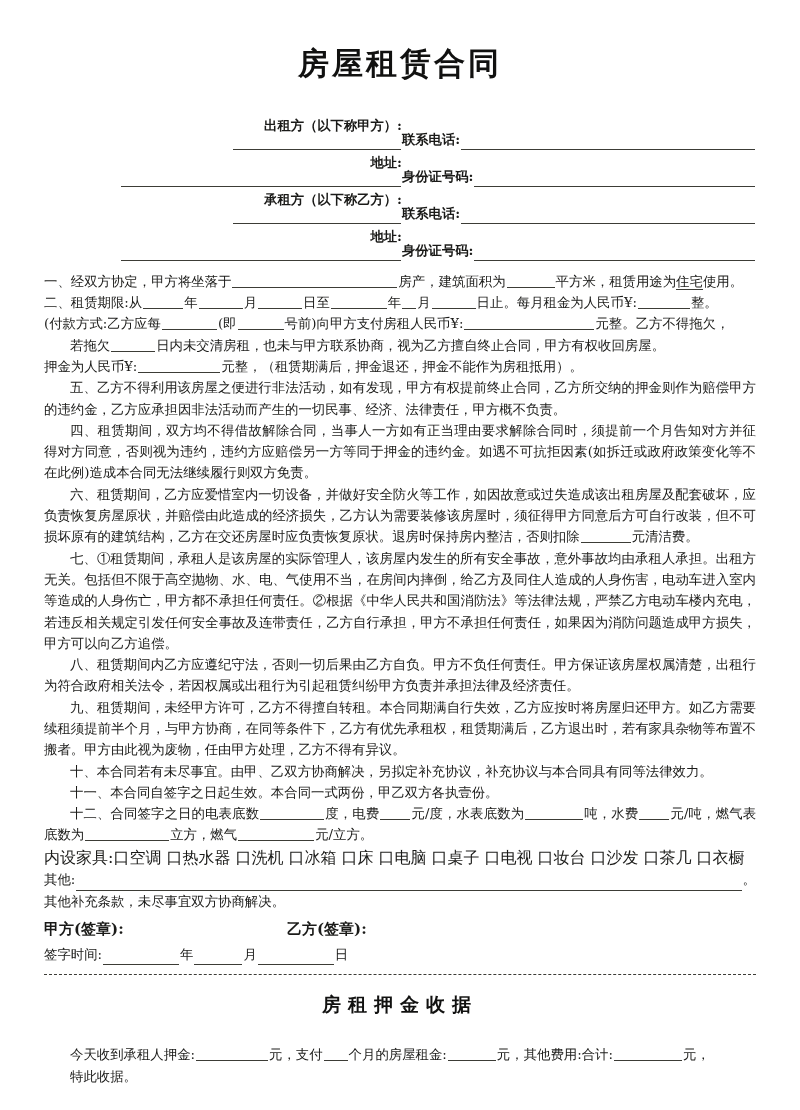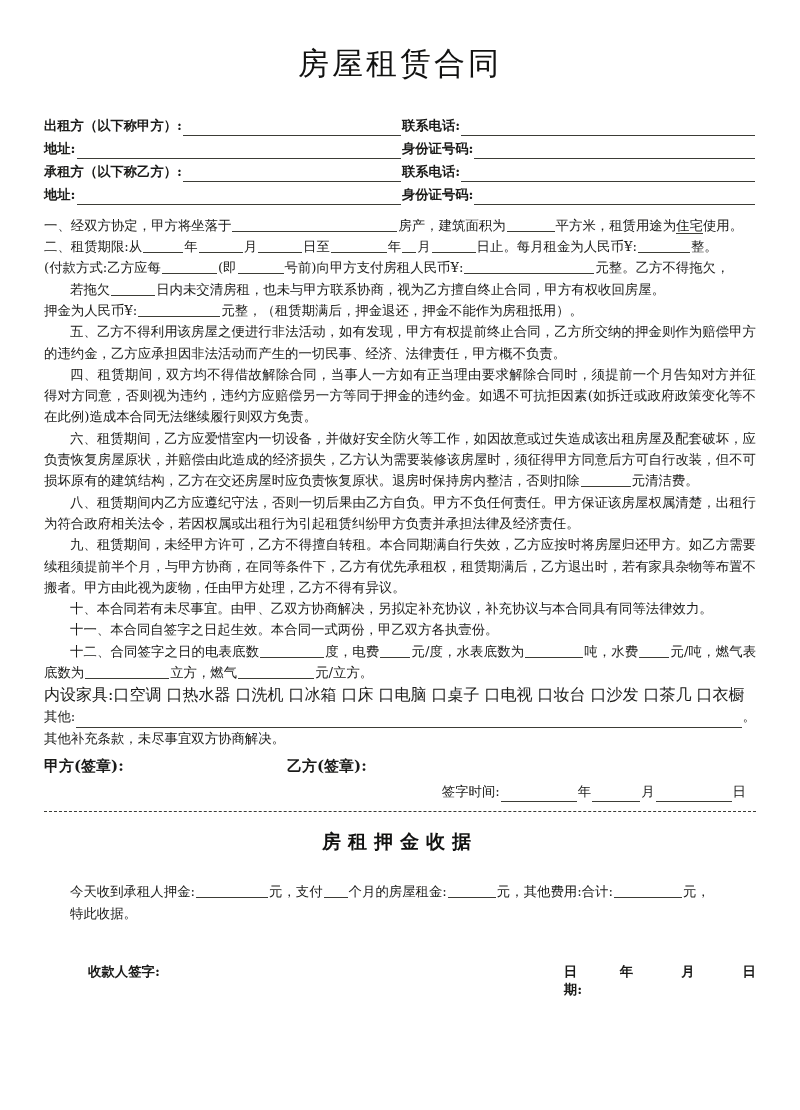--- a/index.html
+++ b/index.html
@@ -19,21 +19,21 @@
     width: 800px;
     height: 1110px;
     box-sizing: border-box;
     padding: 0 44px;
   }
 
   
   .doc-title {
     text-align: center;
     font-size: 31px;
-    font-weight: 400;
+    font-weight: 700;
     letter-spacing: 3px;
     margin: 44px 0 0 0;
     line-height: 1.25;
     color: #111110;
   }
 
   
   .parties {
     margin-top: 32px;
   }
@@ -42,21 +42,21 @@
     align-items: flex-end;
     font-size: 13.3px;
     line-height: 21px;
     margin-bottom: 2px;
   }
   .party-col {
     display: flex;
     align-items: flex-end;
     white-space: nowrap;
   }
-  .party-col.left { width: 358px; }
+  .party-col.left { width: 358px; flex-direction: column; }
   .party-col.right { flex: 1; }
   .lbl-b { font-weight: 700; }
   .lbl { font-weight: 700; }
 
   
   .rule {
     display: inline-block;
     border-bottom: 1.3px solid #3c3c36;
     height: 13px;
     vertical-align: baseline;
@@ -103,21 +103,21 @@
   .sign-row {
     display: flex;
     font-size: 15px;
     font-weight: 700;
     margin-top: 6px;
     line-height: 20px;
   }
   .sign-a { width: 243px; }
   .sign-time {
     display: flex;
-    justify-content: flex-end;
+    justify-content: flex-start;
     align-items: flex-end;
     font-size: 13.4px;
     line-height: 20px;
     margin-top: 6px;
     padding-right: 10px;
   }
   .sign-time .rule { height: 14px; }
 
   
   .tear {
@@ -218,20 +218,21 @@
 
     <p class="clause clause-inline"><span>押金为人民币¥:</span><span class="rule" style="width:82px"></span><span>元整，（租赁期满后，押金退还，押金不能作为房租抵用）。</span></p>
 
 
     <p class="clause indent">五、乙方不得利用该房屋之便进行非法活动，如有发现，甲方有权提前终止合同，乙方所交纳的押金则作为赔偿甲方的违约金，乙方应承担因非法活动而产生的一切民事、经济、法律责任，甲方概不负责。</p>
 
     <p class="clause indent">四、租赁期间，双方均不得借故解除合同，当事人一方如有正当理由要求解除合同时，须提前一个月告知对方并征 得对方同意，否则视为违约，违约方应赔偿另一方等同于押金的违约金。如遇不可抗拒因素(如拆迁或政府政策变化等不在此例)造成本合同无法继续履行则双方免责。</p>
 
     <p class="clause indent clause-inline"><span>六、租赁期间，乙方应爱惜室内一切设备，并做好安全防火等工作，如因故意或过失造成该出租房屋及配套破坏，应负责恢复房屋原状，并赔偿由此造成的经济损失，乙方认为需要装修该房屋时，须征得甲方同意后方可自行改装，但不可损坏原有的建筑结构，乙方在交还房屋时应负责恢复原状。退房时保持房内整洁，否则扣除</span><span class="rule" style="width:50px"></span><span>元清洁费。</span></p>
 
+    <p class="clause indent">七、①租赁期间，承租人是该房屋的实际管理人，该房屋内发生的所有安全事故，意外事故均由承租人承担。出租方无关。包括但不限于高空抛物、水、电、气使用不当，在房间内摔倒，给乙方及同住人造成的人身伤害，电动车进入室内等造成的人身伤亡，甲方都不承担任何责任。②根据《中华人民共和国消防法》等法律法规，严禁乙方电动车楼内充电，若违反相关规定引发任何安全事故及连带责任，乙方自行承担，甲方不承担任何责任，如果因为消防问题造成甲方损失，甲方可以向乙方追偿。</p>
 
     <p class="clause indent">八、租赁期间内乙方应遵纪守法，否则一切后果由乙方自负。甲方不负任何责任。甲方保证该房屋权属清楚，出租行为符合政府相关法令，若因权属或出租行为引起租赁纠纷甲方负责并承担法律及经济责任。</p>
 
     <p class="clause indent">九、租赁期间，未经甲方许可，乙方不得擅自转租。本合同期满自行失效，乙方应按时将房屋归还甲方。如乙方需要续租须提前半个月，与甲方协商，在同等条件下，乙方有优先承租权，租赁期满后，乙方退出时，若有家具杂物等布置不搬者。甲方由此视为废物，任由甲方处理，乙方不得有异议。</p>
 
     <p class="clause indent">十、本合同若有未尽事宜。由甲、乙双方协商解决，另拟定补充协议，补充协议与本合同具有同等法律效力。</p>
 
     <p class="clause indent">十一、本合同自签字之日起生效。本合同一式两份，甲乙双方各执壹份。</p>
 
     <p class="clause indent clause-inline"><span>十二、合同签字之日的电表底数</span><span class="rule" style="width:64px"></span><span>度，电费</span><span class="rule" style="width:30px"></span><span>元/度，水表底数为</span><span class="rule" style="width:58px"></span><span>吨，水费</span><span class="rule" style="width:30px"></span><span>元/吨，燃气表底数为</span><span class="rule" style="width:84px"></span><span>立方，燃气</span><span class="rule" style="width:76px"></span><span>元/立方。</span></p>

